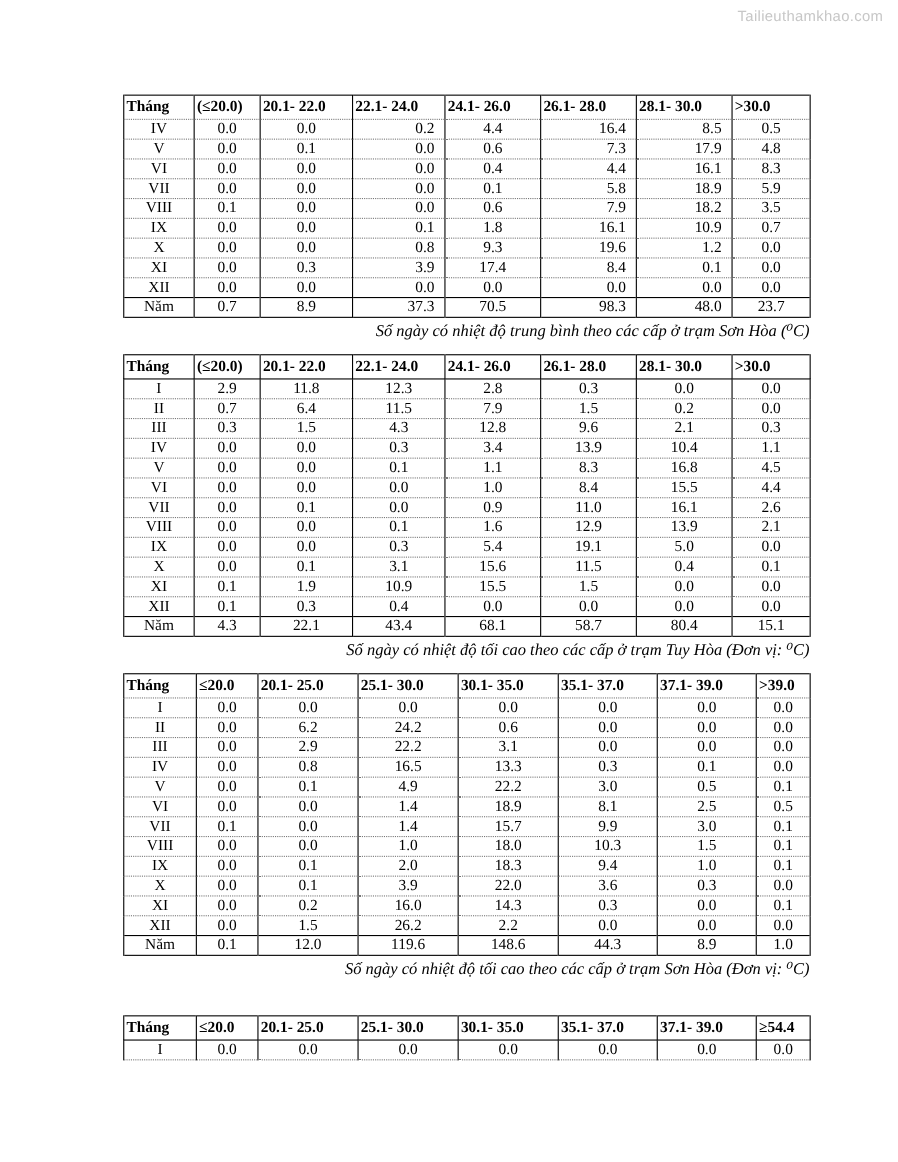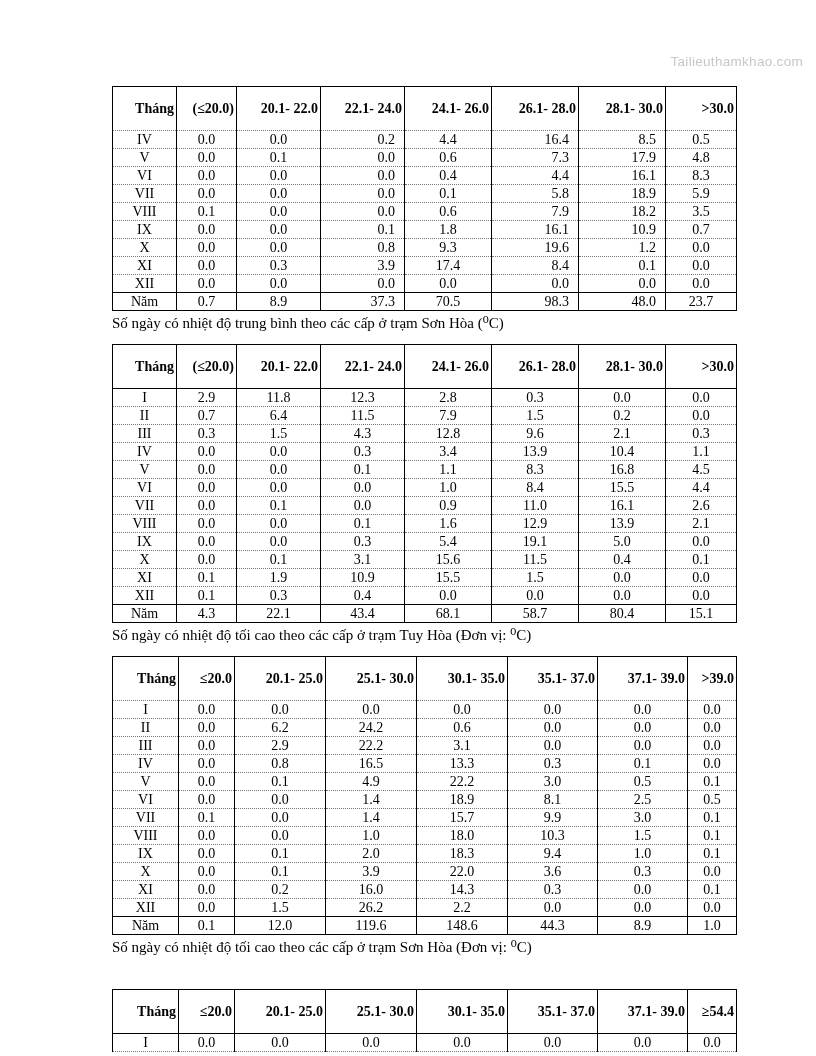--- a/index.html
+++ b/index.html
@@ -6,55 +6,55 @@
   body {
     width:816px; height:1056px; background:#ffffff;
     font-family:"Liberation Serif", "DejaVu Serif", serif;
     color:#000;
   }
   .page { position:relative; width:816px; height:1056px; overflow:hidden; background:#fff; }
 
   .watermark {
     position:absolute; top:7px; right:13px;
     font-family:"Liberation Sans", "DejaVu Sans", sans-serif;
-    font-size:13.5px; color:#c7c7c7; letter-spacing:0.3px;margin-top:47px;
+    font-size:13.5px; color:#c7c7c7; letter-spacing:0.3px;
   }
   .pageno {
     position:absolute; top:44px; left:0; width:816px;
     text-align:center; font-size:15px;
   }
 
   .content { position:absolute; left:112px; top:86px; width:628px; }
 
   table.data-table {
     border-collapse:collapse; table-layout:fixed;
     border:1.5px solid #000;
     font-family:"Liberation Serif", "DejaVu Serif", serif;
     font-size:14px;
   }
   .data-table th {
     border-left:1px solid #000; border-right:1px solid #000;
     border-bottom:1px solid #000;
-    font-weight:bold; text-align:right;
-    height:19px; padding:12px 2px; line-height:19px;
+    font-weight:bold; text-align:left;
+    height:19px; padding:1px 2px; line-height:19px;
     white-space:nowrap; overflow:hidden;
   }
   .data-table.hdr-dotted th { border-bottom:none; }
   .data-table td {
     border-left:1px solid #000; border-right:1px solid #000;
     border-top:1px dotted #777;
     text-align:center; height:17px; padding:0 2px; line-height:17px;
     white-space:nowrap; overflow:hidden;
   }
   .data-table tr.total td { border-top:1px solid #000; }
   .data-table td.ra { text-align:right; padding-right:9px; }
   .data-table.bottom-dotted { border-bottom:1.5px dotted #777; }
 
   .caption {
-    width:624px; text-align:left; font-size:15px;
+    width:624px; text-align:right; font-style:italic; font-size:15px;
     margin:3px 0 12px 0; line-height:19px;
   }
   .caption.cap-mid { margin-bottom:11px; }
   .gap-lg { height:20px; }
 </style>
 </head>
 <body>
 
 <div class="page">
 

